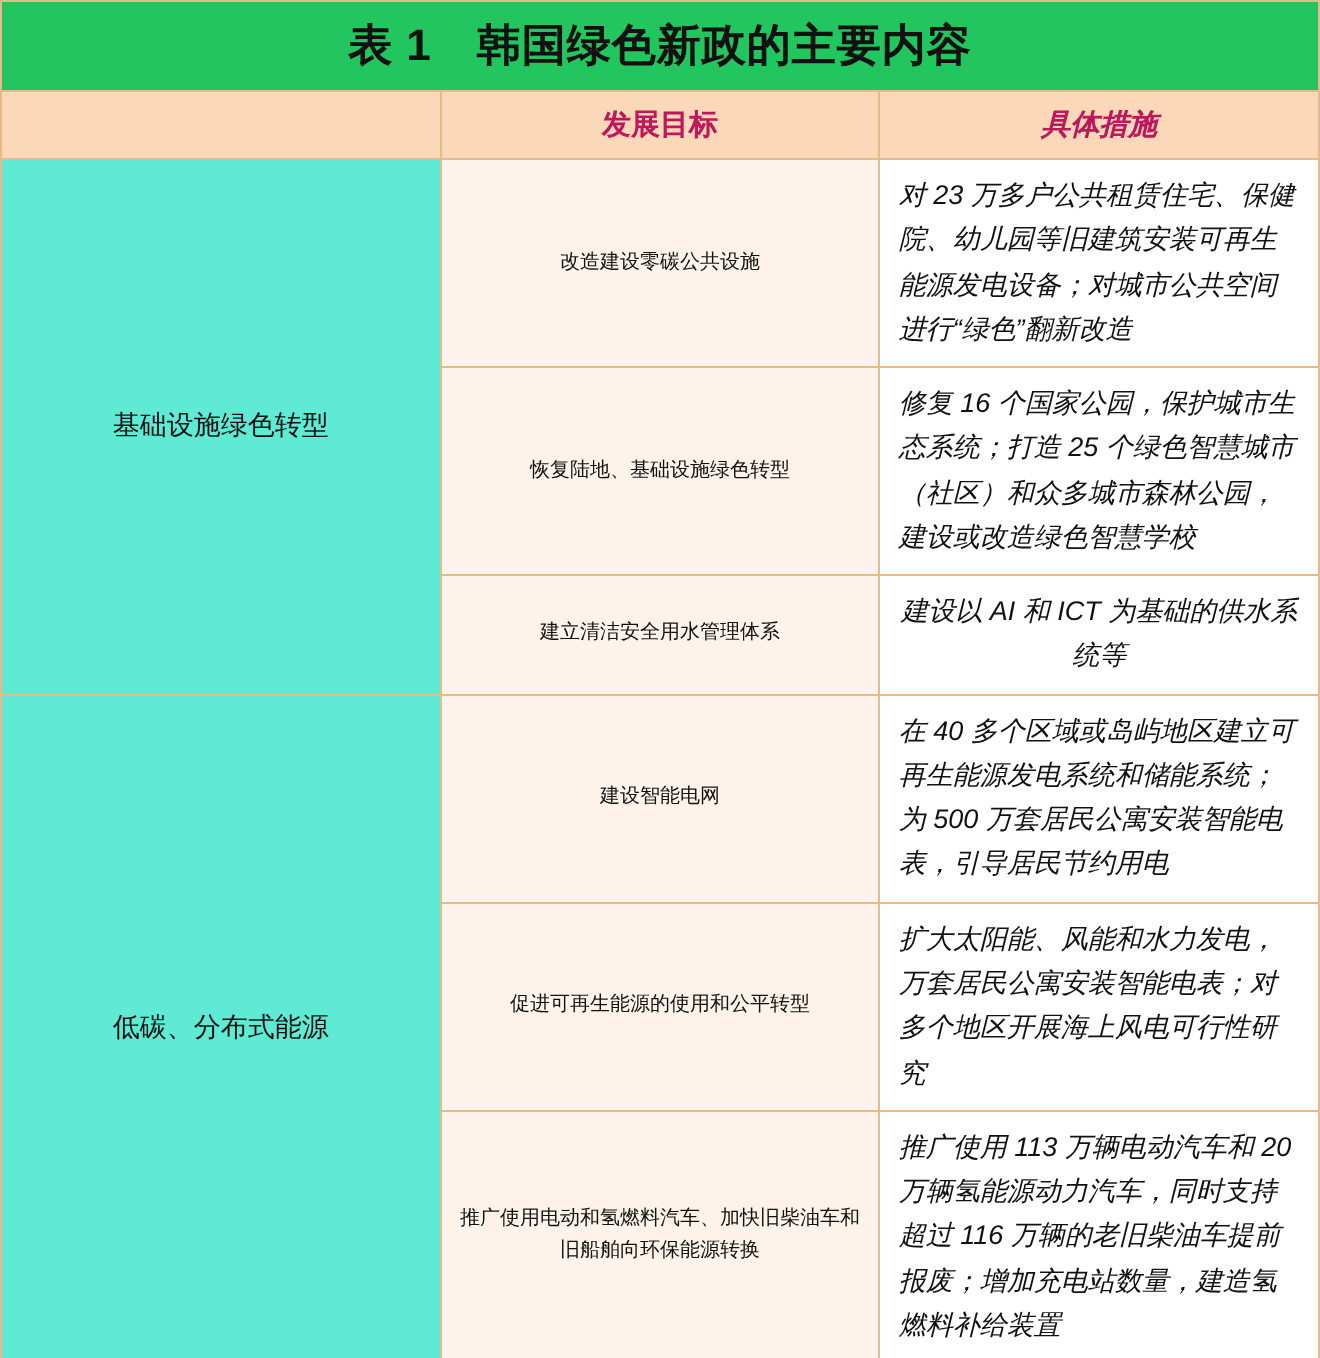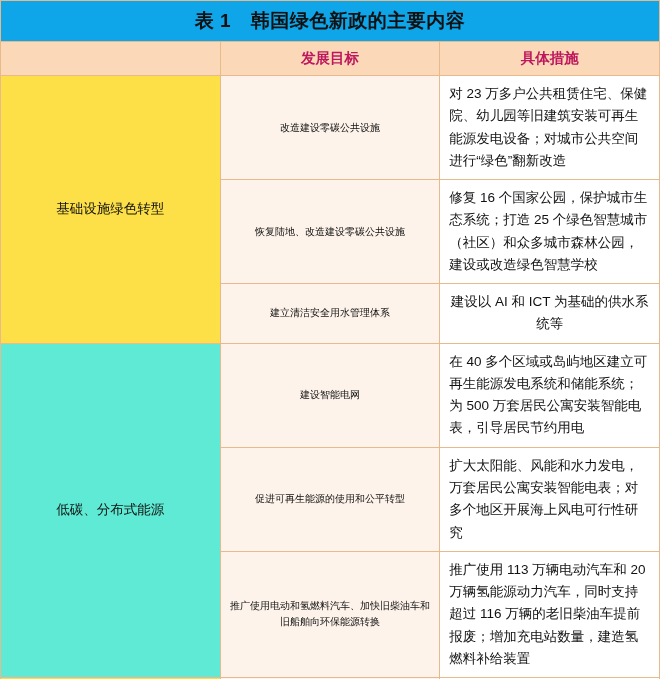--- a/index.html
+++ b/index.html
@@ -23,49 +23,49 @@
     table-layout: fixed;
   }
   table.main td, table.main th {
     border: 1px solid #e8b98a;
     vertical-align: middle;
     padding: 7px 9px;
     box-sizing: border-box;
   }
   
   .title-cell {
-    background: #0ea5e9;
+    background: #22c55e;
     text-align: center;
     font-weight: bold;
-    font-size: 19px;
+    font-size: 22px;
     letter-spacing: 0.5px;
     padding: 10px 6px;
     color: #111;
     border: 1px solid #e8b98a;
   }
   
   .hdr {
     background: #fbd9b8;
     text-align: center;
     font-weight: bold;
     font-size: 14.5px;
     color: #be185d;
     padding: 9px 6px;
   }
   .hdr-blank {
     background: #fbd9b8;
   }
   
   .col-cat { width: 72px; }
   .col-goal { width: 160px; }
-  .col-meas { width: 428px; }
+  .col-meas { width: 428px; font-style: italic; }
 
   
   .cat {
-    background: #fde047;
+    background: #5eead4;
     text-align: center;
     font-size: 13.5px;
     line-height: 1.55;
     font-weight: normal;
     color: #111;
   }
   .cat-alt {
     background: #5eead4;
   }
   
@@ -103,21 +103,21 @@
         <td class="hdr col-goal">发展目标</td>
         <td class="hdr col-meas">具体措施</td>
       </tr>
 
       <tr>
         <td class="cat col-cat" rowspan="3">基础设施绿色转型</td>
         <td class="goal col-goal">改造建设零碳公共设施</td>
         <td class="meas col-meas">对 23 万多户公共租赁住宅、保健院、幼儿园等旧建筑安装可再生能源发电设备；对城市公共空间进行“绿色”翻新改造</td>
       </tr>
       <tr>
-        <td class="goal col-goal">恢复陆地、改造建设零碳公共设施</td>
+        <td class="goal col-goal">恢复陆地、基础设施绿色转型</td>
         <td class="meas col-meas">修复 16 个国家公园，保护城市生态系统；打造 25 个绿色智慧城市（社区）和众多城市森林公园，建设或改造绿色智慧学校</td>
       </tr>
       <tr>
         <td class="goal col-goal">建立清洁安全用水管理体系</td>
         <td class="meas col-meas center">建设以 AI 和 ICT 为基础的供水系统等</td>
       </tr>
 
       <tr>
         <td class="cat cat-alt col-cat" rowspan="3">低碳、分布式能源</td>
         <td class="goal col-goal">建设智能电网</td>

